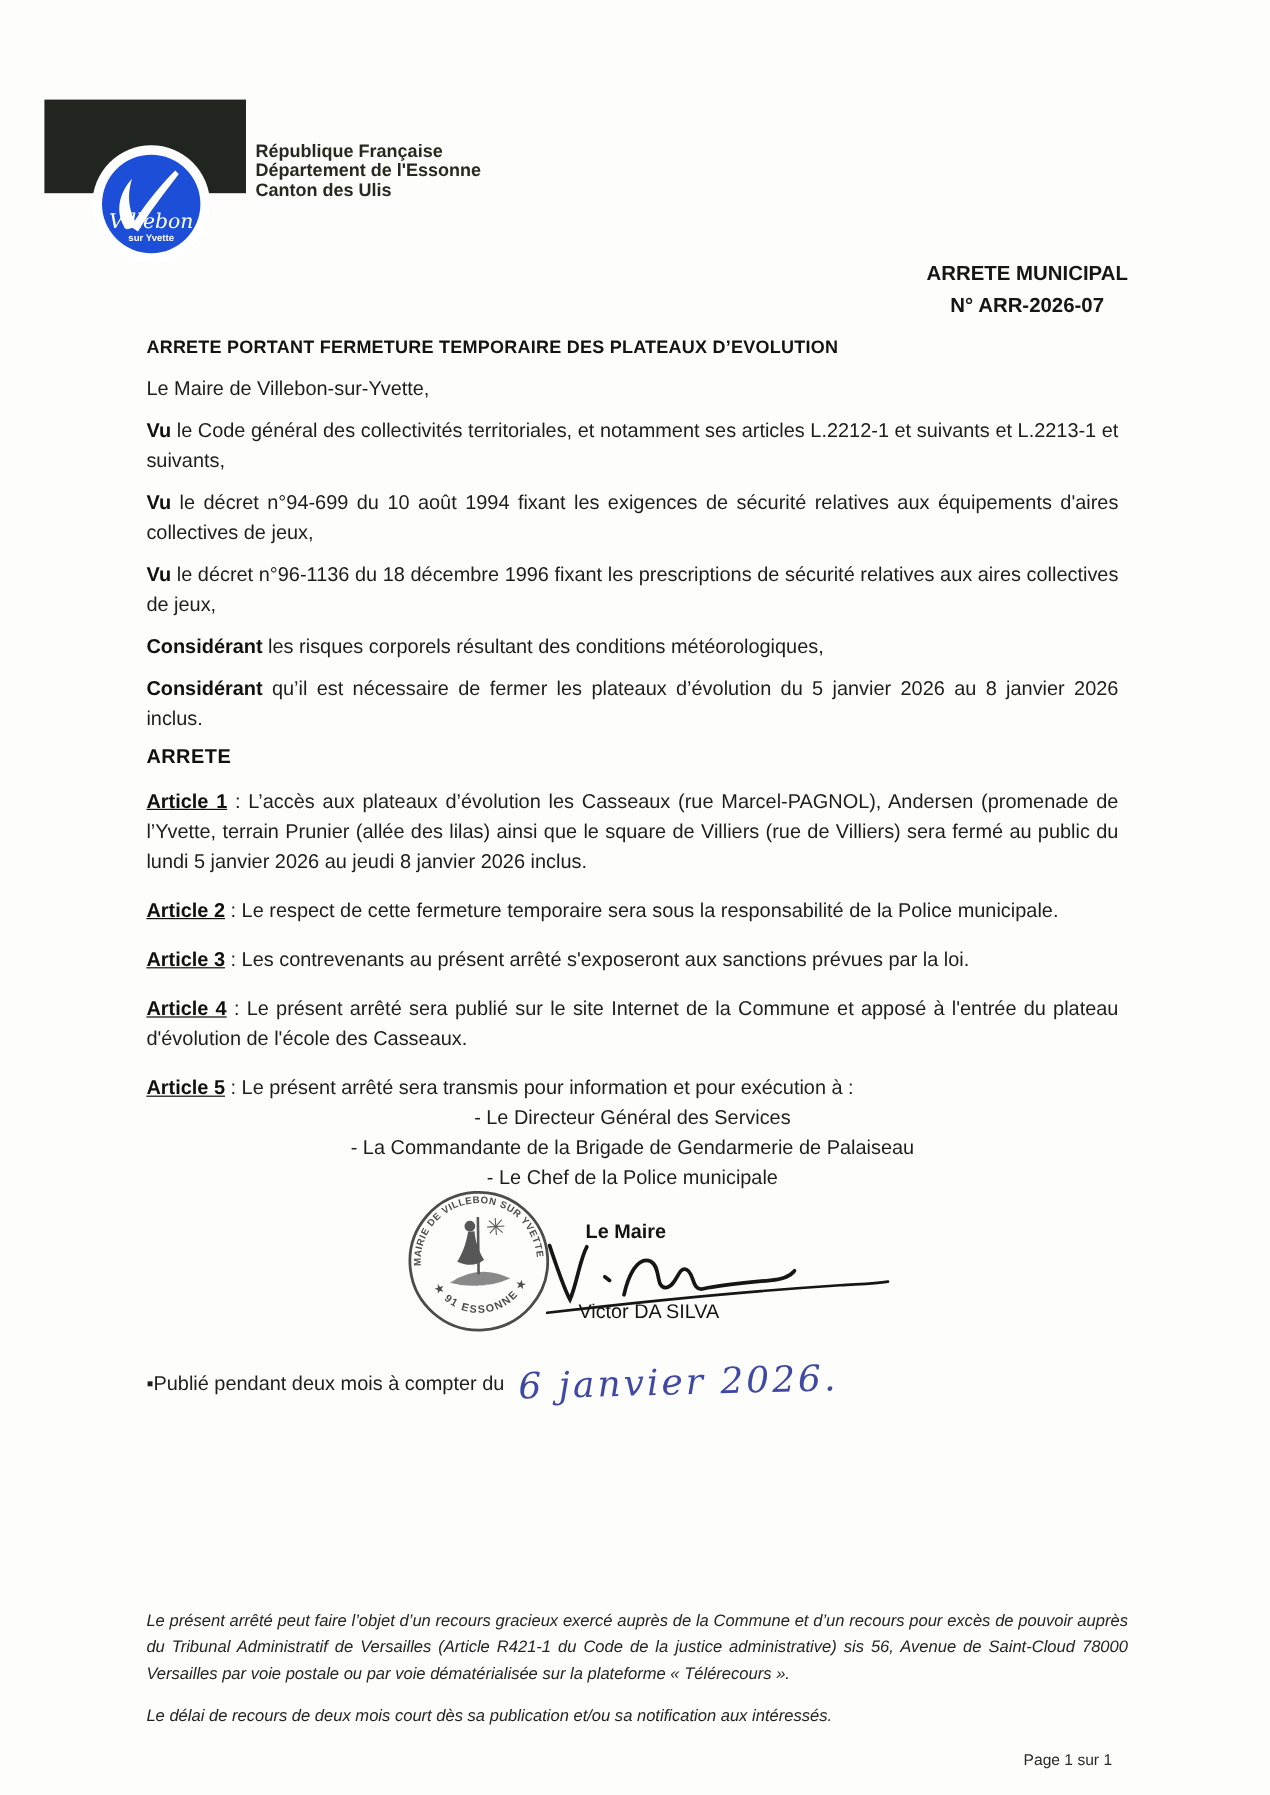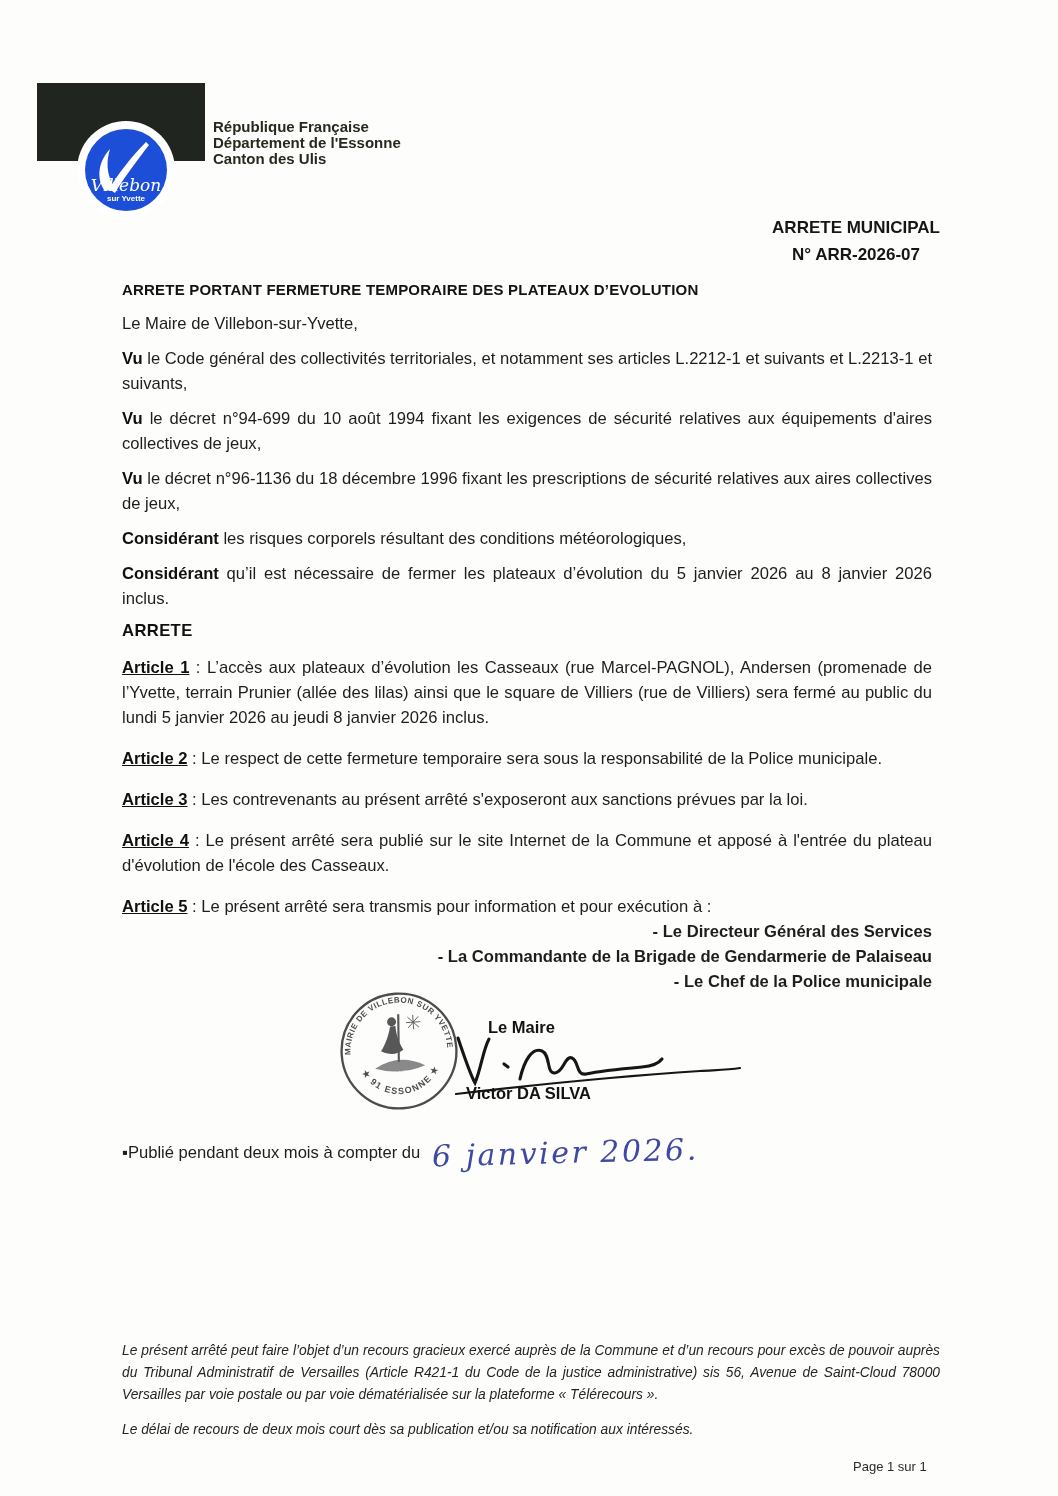--- a/index.html
+++ b/index.html
@@ -64,30 +64,30 @@
     font-size:16.6px; line-height:25px; text-align:justify;
     margin:0 0 10px 0;
   }
   .para b { color:#101010; }
   .article { margin-bottom:16px; }
   .article b { text-decoration:underline; }
   .arrete-heading {
     font-weight:bold; font-size:16.6px;
     letter-spacing:0.4px; margin:6px 0 14px 0; color:#101010;
   }
-  .dist-line { font-size:16.6px; line-height:25px; text-align:right;font-weight:bold; }
+  .dist-line { font-size:16.6px; line-height:25px; text-align:center; }
   .place-date { margin-top:34px; font-size:16.6px; line-height:25px; }
 
   
   .sig-block { position:relative; height:136px; margin-top:8px; }
   .seal { position:absolute; left:216px; top:-12px; transform:rotate(-4deg); opacity:0.92; }
   .seal text { font-family:"Liberation Sans", sans-serif; }
   .maire-title { position:absolute; left:366px; top:16px; font-weight:bold; font-size:16.5px; color:#131313; }
   .sig-svg { position:absolute; left:330px; top:24px; }
-  .signer-name { position:absolute; left:344px; top:82px; font-weight:bold; font-size:16.5px; color:#131313; }
+  .signer-name { position:absolute; left:360px; top:82px; font-weight:normal; font-size:16.5px; color:#131313; }
 
   
   .publication {
     margin-top:2px; font-size:16.6px; line-height:25px;
     display:flex; align-items:center; white-space:nowrap;
   }
   .hand-date {
     font-family:"DejaVu Serif", serif; font-style:italic;
     font-size:30px; letter-spacing:2.5px;
     margin-left:12px; transform:rotate(-1.5deg);

